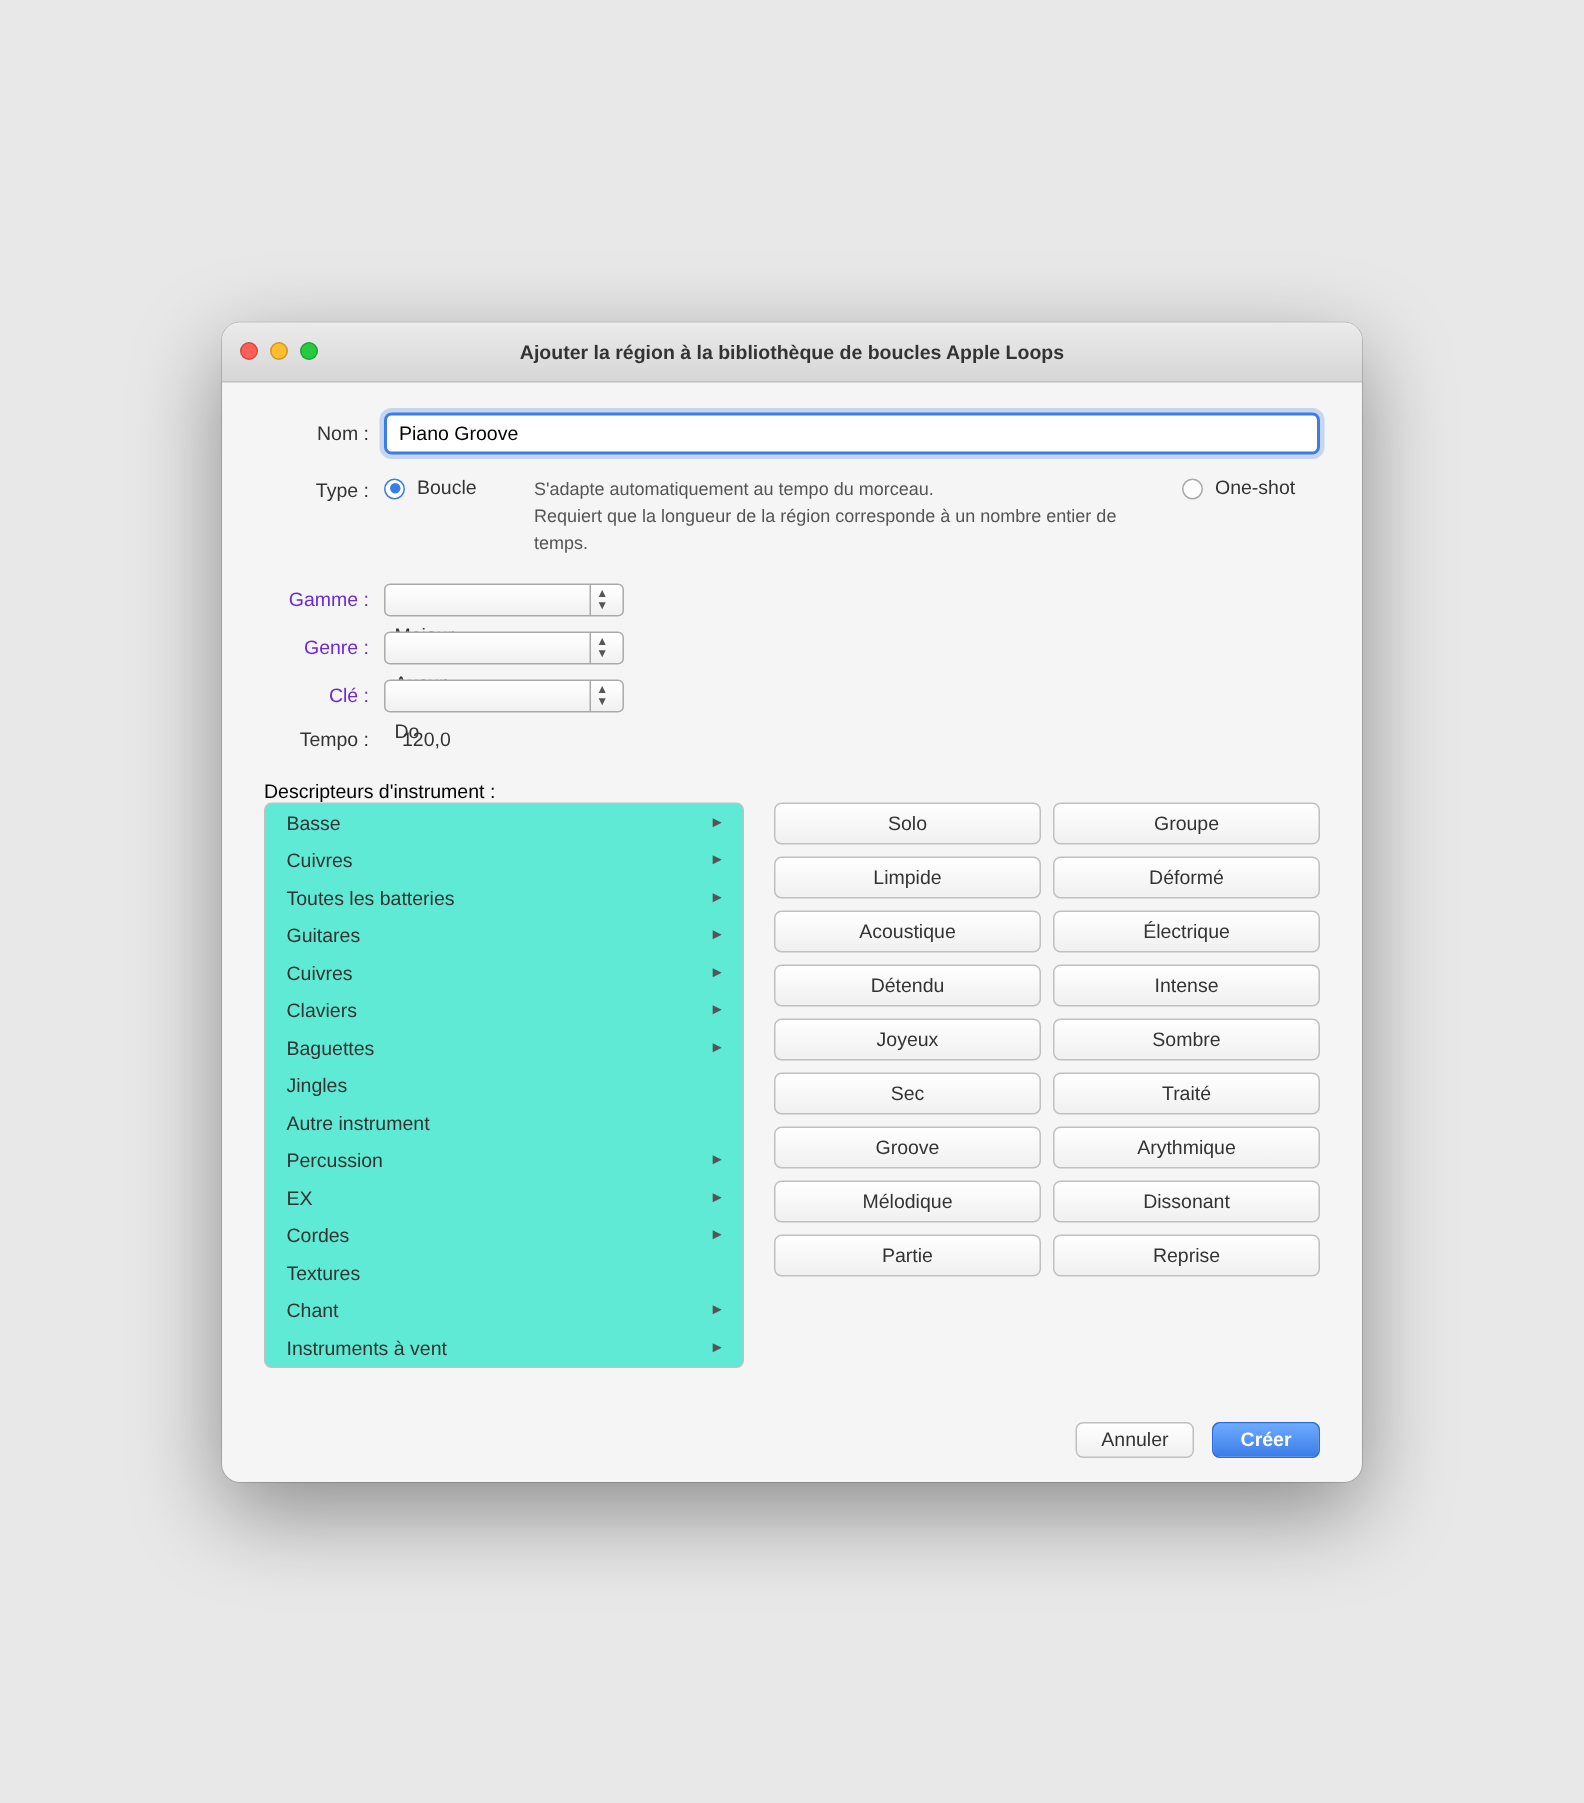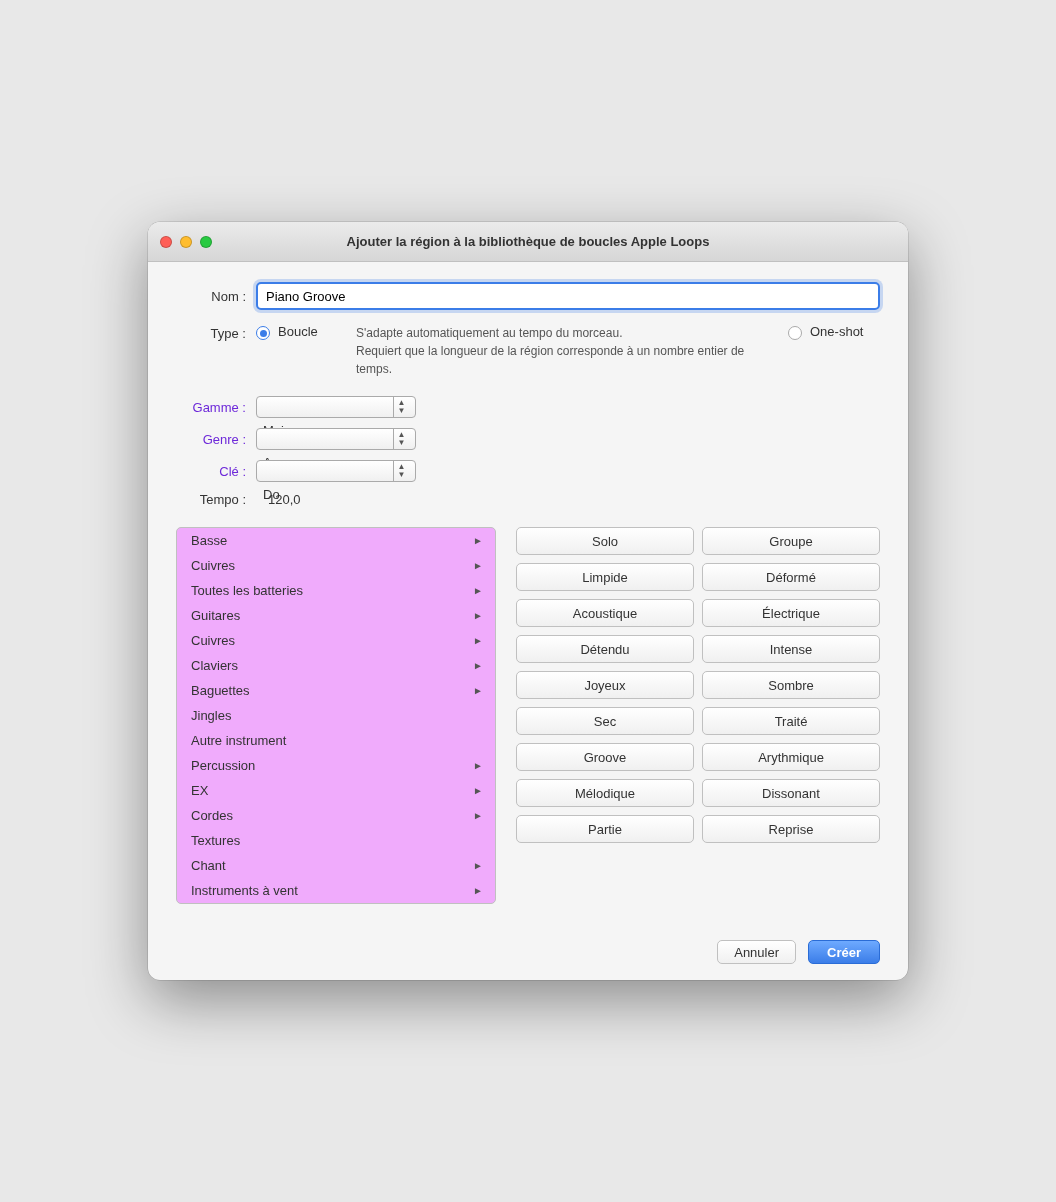--- a/index.html
+++ b/index.html
@@ -195,21 +195,21 @@
     }
     .descriptors-main {
       display: flex;
       gap: 20px;
       align-items: flex-start;
     }
     .instrument-list {
       width: 320px;
       border: 1px solid #c0c0c0;
       border-radius: 5px;
-      background: #f0abfc;
+      background: #5eead4;
       overflow: hidden;
     }
     .list-item {
       display: flex;
       align-items: center;
       justify-content: space-between;
       padding: 5px 12px 5px 14px;
       font-size: 13px;
       color: #333;
       cursor: pointer;
@@ -339,20 +339,21 @@
           <span class="stepper-down">▼</span>
         </div>
       </div>
     </div>
 
     <div class="tempo-row">
       <span class="tempo-label">Tempo :</span>
       <span class="tempo-value">120,0</span>
     </div>
 
+    <div class="descripteurs-label">Descripteurs d'instrument :</div>
 
     <div class="descriptors-main">
 
       <div class="instrument-list" id="instrument-list-container">
           <div class="list-item">
             <span>Basse</span>
             <span class="arrow">►</span>
           </div>
           <div class="list-item">
             <span>Cuivres</span>

